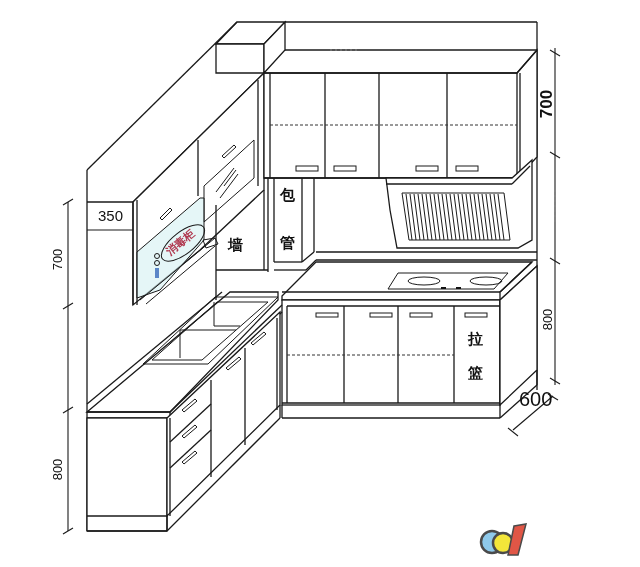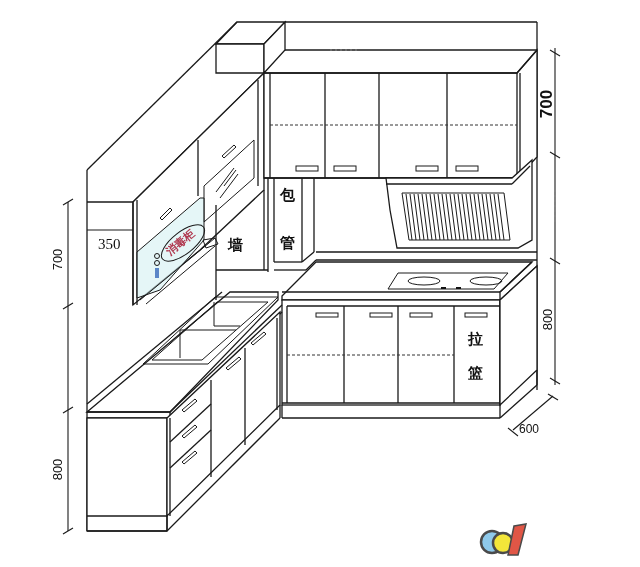--- a/index.html
+++ b/index.html
@@ -229,26 +229,26 @@
     <line class="dim" x1="550" y1="152" x2="560" y2="158"></line>
     <line class="dim" x1="550" y1="258" x2="560" y2="264"></line>
     <line class="dim" x1="550" y1="378" x2="560" y2="384"></line>
     <line class="faint" x1="555" y1="190" x2="555" y2="225"></line>
     <line class="dim" x1="513" y1="430" x2="553" y2="396"></line>
     <line class="dim" x1="508" y1="428" x2="518" y2="436"></line>
     <line class="dim" x1="548" y1="394" x2="558" y2="400"></line>
   </g>
 </svg>
 
-<div class="lbl dimtxt" style="left:98px; top:236px;font-family:Liberation Serif, serif;">350</div>
+<div class="lbl dimtxt" style="left:98px; top:207px;">350</div>
 <div class="lbl dimtxt-v" style="left:47px; top:252px; transform: rotate(-90deg);">700</div>
 <div class="lbl dimtxt-v" style="left:47px; top:462px; transform: rotate(-90deg);">800</div>
 <div class="lbl dimtxt" style="left:533px; top:94px; font-size:17px; font-weight:bold; transform: rotate(-90deg);">700</div>
 <div class="lbl dimtxt-v" style="left:537px; top:312px; transform: rotate(-90deg);">800</div>
-<div class="lbl dimtxt" style="left:519px; top:422px; font-size:12px;">600</div>
+<div class="lbl dimtxt" style="left:519px; top:388px; font-size:20px;">600</div>
 
 <div class="lbl cn" style="left:228px; top:236px;">墙</div>
 <div class="lbl cn" style="left:280px; top:186px;">包</div>
 <div class="lbl cn" style="left:280px; top:234px;">管</div>
 <div class="lbl cn" style="left:468px; top:330px;">拉</div>
 <div class="lbl cn" style="left:468px; top:364px;">篮</div>
 <div class="lbl oval-label" style="left:164px; top:235px;">消毒柜</div>
 
 <div class="logo">
   <svg width="50" height="38" viewBox="0 0 50 38">

